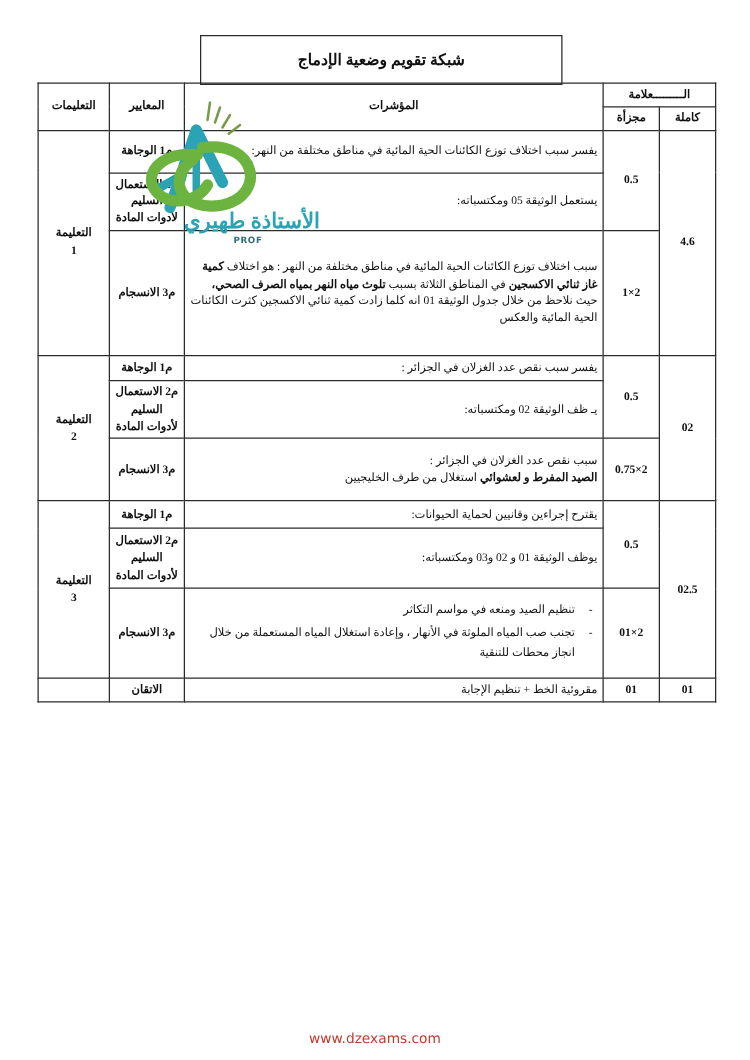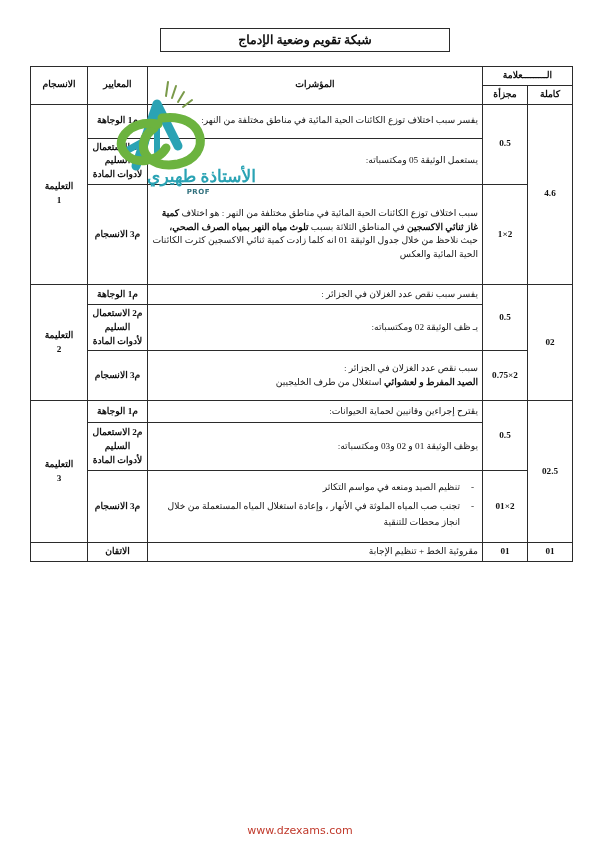--- a/index.html
+++ b/index.html
@@ -22,21 +22,21 @@
     width: 600px;
     height: 848px;
   }
 
   
   .title-box {
     position: absolute;
     left: 160px;
     top: 28px;
     width: 290px;
-    height: 24px;
+    height: 40px;
     border: 1px solid #2b2b2b;
     display: flex;
     align-items: center;
     justify-content: center;
     box-sizing: border-box;
     background: #fff;
   }
   .title-text {
     font-size: 12.5px;
     font-weight: bold;
@@ -205,21 +205,21 @@
       <col class="c-mojazaa">
       <col class="c-indic">
       <col class="c-criteria">
       <col class="c-instr">
     </colgroup>
     <tbody id="grid-body">
         <tr>
           <td class="th-alama" colspan="2">الـــــــــعلامة</td>
           <td class="th-head" rowspan="2">المؤشرات</td>
           <td class="th-head" rowspan="2">المعايير</td>
-          <td class="th-head" rowspan="2">الانسجام</td>
+          <td class="th-head" rowspan="2">التعليمات</td>
         </tr>
         <tr>
           <td class="th-sub">كاملة</td>
           <td class="th-sub">مجزأة</td>
         </tr>
         <tr>
           <td class="cell-mark-full" rowspan="3">4.6</td>
           <td class="cell-mark" rowspan="2">0.5</td>
           <td class="cell-indicator" style="height: 34px;">يفسر سبب اختلاف توزع الكائنات الحية المائية في مناطق مختلفة من النهر:</td>
           <td class="cell-criteria">م1 الوجاهة</td>

